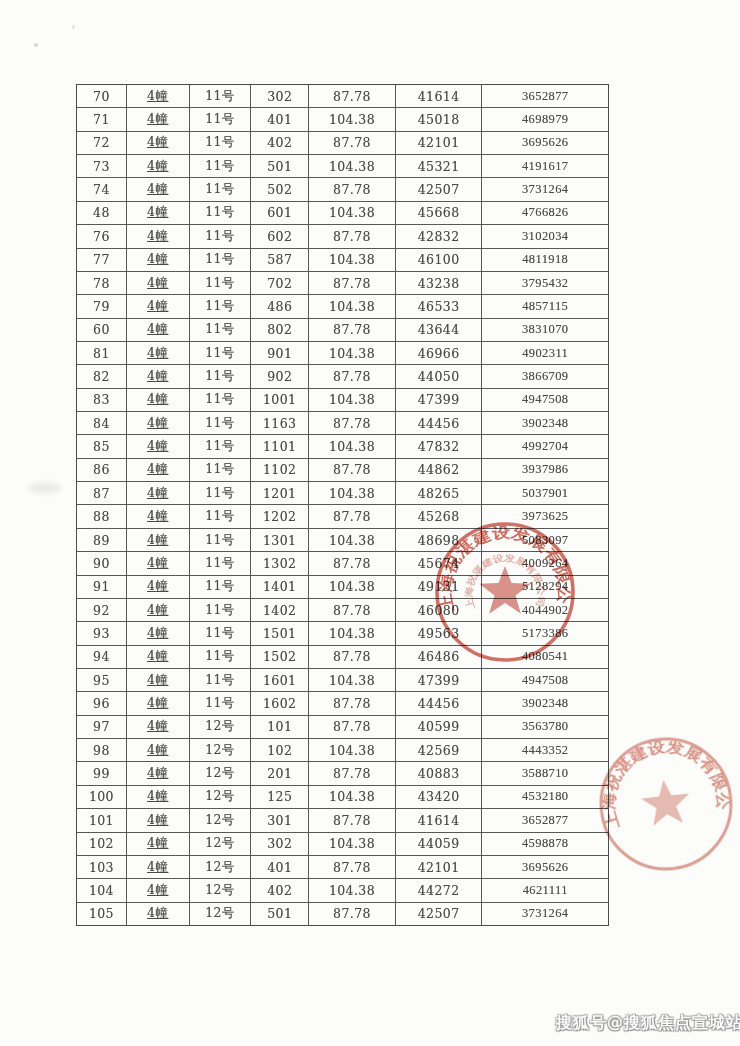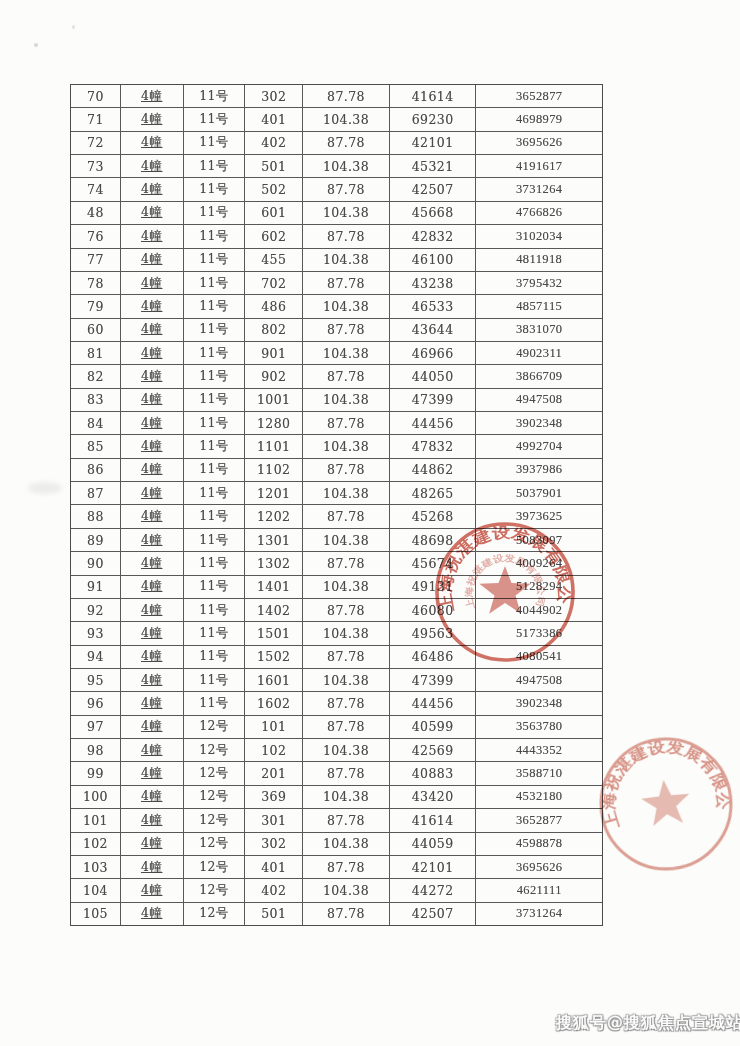--- a/index.html
+++ b/index.html
@@ -2,21 +2,21 @@
 <html><head>
 <meta charset="utf-8">
 <style>
   html,body{margin:0;padding:0;background:#e9e9e9;}
   .page{
     position:relative;width:740px;height:1046px;background:#fcfcfa;overflow:hidden;
     font-family:"DejaVu Serif","Liberation Serif",serif;
   }
   
   .price-table{
-    position:absolute;left:70px;top:84px;width:533px;height:842px;
+    position:absolute;left:76px;top:84px;width:533px;height:842px;
     border:1.5px solid #4c4c4c;box-sizing:border-box;
     display:flex;flex-direction:column;background:transparent;
   }
   .t-row{display:flex;flex:1 1 auto;min-height:0;}
   .t-row:not(:last-child){border-bottom:1px solid #585858;}
   .cell{
     display:flex;align-items:center;justify-content:center;
     box-sizing:border-box;font-size:12.5px;color:#4a4a4a;
     letter-spacing:0.4px;white-space:nowrap;overflow:hidden;
     text-shadow:0 0 0.5px rgba(90,90,90,.55);
@@ -59,21 +59,21 @@
         <div class="cell c4">87.78</div>
         <div class="cell c5">41614</div>
         <div class="cell c6">3652877</div>
       </div>
       <div class="t-row">
         <div class="cell c0">71</div>
         <div class="cell c1">4幢</div>
         <div class="cell c2">11号</div>
         <div class="cell c3">401</div>
         <div class="cell c4">104.38</div>
-        <div class="cell c5">69230</div>
+        <div class="cell c5">45018</div>
         <div class="cell c6">4698979</div>
       </div>
       <div class="t-row">
         <div class="cell c0">72</div>
         <div class="cell c1">4幢</div>
         <div class="cell c2">11号</div>
         <div class="cell c3">402</div>
         <div class="cell c4">87.78</div>
         <div class="cell c5">42101</div>
         <div class="cell c6">3695626</div>
@@ -111,21 +111,21 @@
         <div class="cell c2">11号</div>
         <div class="cell c3">602</div>
         <div class="cell c4">87.78</div>
         <div class="cell c5">42832</div>
         <div class="cell c6">3102034</div>
       </div>
       <div class="t-row">
         <div class="cell c0">77</div>
         <div class="cell c1">4幢</div>
         <div class="cell c2">11号</div>
-        <div class="cell c3">455</div>
+        <div class="cell c3">587</div>
         <div class="cell c4">104.38</div>
         <div class="cell c5">46100</div>
         <div class="cell c6">4811918</div>
       </div>
       <div class="t-row">
         <div class="cell c0">78</div>
         <div class="cell c1">4幢</div>
         <div class="cell c2">11号</div>
         <div class="cell c3">702</div>
         <div class="cell c4">87.78</div>
@@ -174,21 +174,21 @@
         <div class="cell c2">11号</div>
         <div class="cell c3">1001</div>
         <div class="cell c4">104.38</div>
         <div class="cell c5">47399</div>
         <div class="cell c6">4947508</div>
       </div>
       <div class="t-row">
         <div class="cell c0">84</div>
         <div class="cell c1">4幢</div>
         <div class="cell c2">11号</div>
-        <div class="cell c3">1280</div>
+        <div class="cell c3">1163</div>
         <div class="cell c4">87.78</div>
         <div class="cell c5">44456</div>
         <div class="cell c6">3902348</div>
       </div>
       <div class="t-row">
         <div class="cell c0">85</div>
         <div class="cell c1">4幢</div>
         <div class="cell c2">11号</div>
         <div class="cell c3">1101</div>
         <div class="cell c4">104.38</div>
@@ -318,21 +318,21 @@
         <div class="cell c2">12号</div>
         <div class="cell c3">201</div>
         <div class="cell c4">87.78</div>
         <div class="cell c5">40883</div>
         <div class="cell c6">3588710</div>
       </div>
       <div class="t-row">
         <div class="cell c0">100</div>
         <div class="cell c1">4幢</div>
         <div class="cell c2">12号</div>
-        <div class="cell c3">369</div>
+        <div class="cell c3">125</div>
         <div class="cell c4">104.38</div>
         <div class="cell c5">43420</div>
         <div class="cell c6">4532180</div>
       </div>
       <div class="t-row">
         <div class="cell c0">101</div>
         <div class="cell c1">4幢</div>
         <div class="cell c2">12号</div>
         <div class="cell c3">301</div>
         <div class="cell c4">87.78</div>

